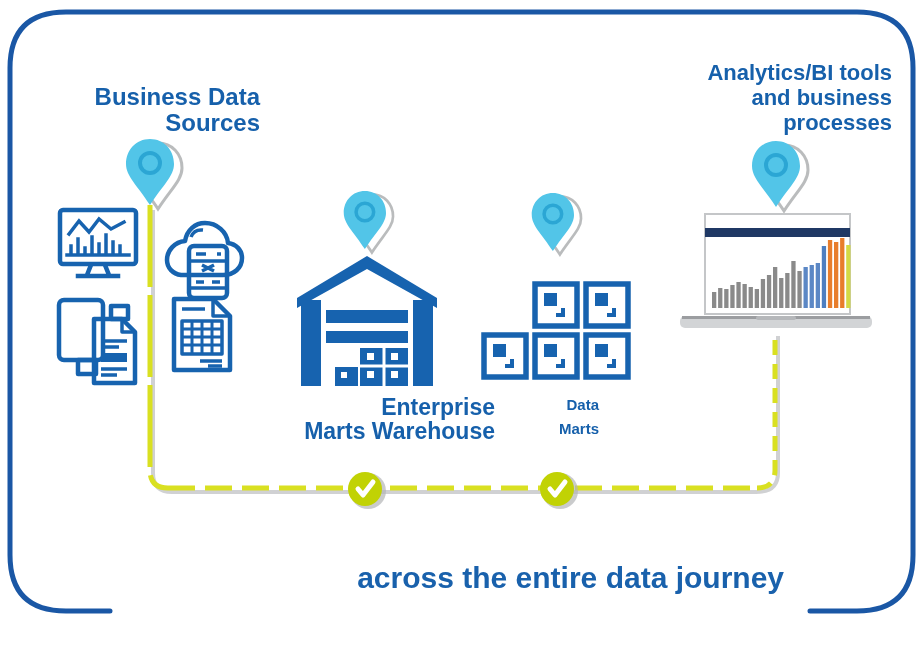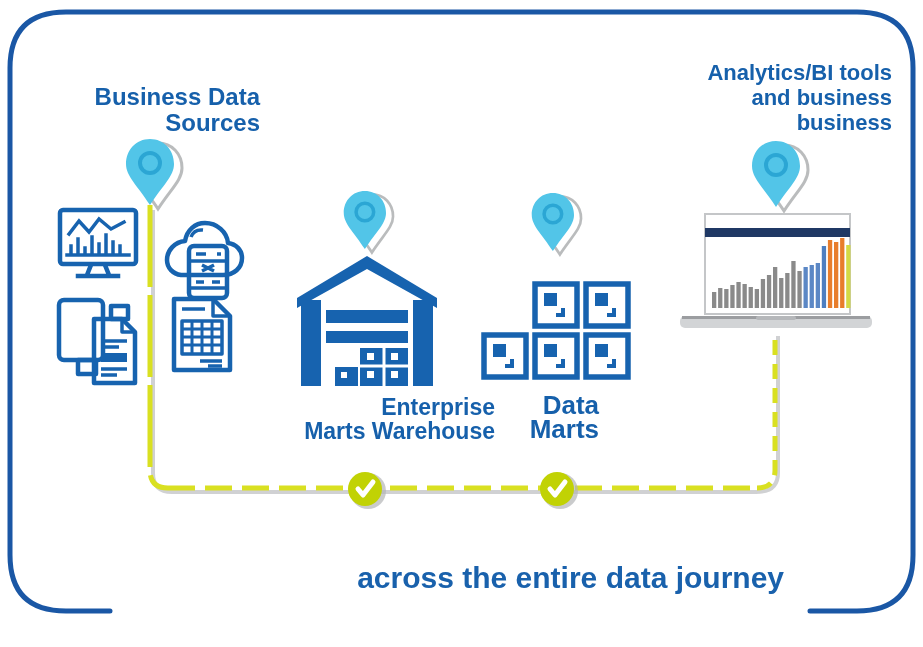--- a/index.html
+++ b/index.html
@@ -8,21 +8,21 @@
     font-family:"Liberation Sans",sans-serif;overflow:hidden;
   }
   .layer{position:absolute;left:0;top:0;width:923px;height:647px;}
   .label{
     position:absolute;text-align:right;color:#1660ab;font-weight:bold;
   }
   .label div{white-space:nowrap;}
   .lbl-bds{left:40px;top:84px;width:220px;font-size:24px;line-height:26px;}
   .lbl-analytics{left:662px;top:60px;width:230px;font-size:22px;line-height:25px;}
   .lbl-edw{left:255px;top:395px;width:240px;font-size:23px;line-height:24px;}
-  .lbl-marts{left:513px;top:393px;width:86px;font-size:26px;line-height:24px;}
+  .lbl-marts{left:513px;top:393px;width:86px;font-size:15px;line-height:24px;}
   .lbl-tagline{left:140px;top:559px;width:644px;font-size:30px;line-height:38px;color:#1961ac;}
 </style>
 </head>
 <body>
 
 <div class="canvas">
 
   <svg class="layer" viewBox="0 0 923 647">
 
     <path d="M 110 611 H 66 Q 10 611 10 555 V 68 Q 10 12 66 12 H 857 Q 913 12 913 68 V 555 Q 913 611 857 611 H 810" fill="none" stroke="#1a57a5" stroke-width="5" stroke-linecap="round"></path>
@@ -186,21 +186,21 @@
   </svg>
 
   <div class="label lbl-bds">
     <div>Business Data</div>
     <div>Sources</div>
   </div>
 
   <div class="label lbl-analytics">
     <div>Analytics/BI tools</div>
     <div>and business</div>
-    <div>business</div>
+    <div>processes</div>
   </div>
 
   <div class="label lbl-edw">
     <div>Enterprise</div>
     <div>Marts Warehouse</div>
   </div>
 
   <div class="label lbl-marts">
     <div>Data</div>
     <div>Marts</div>

